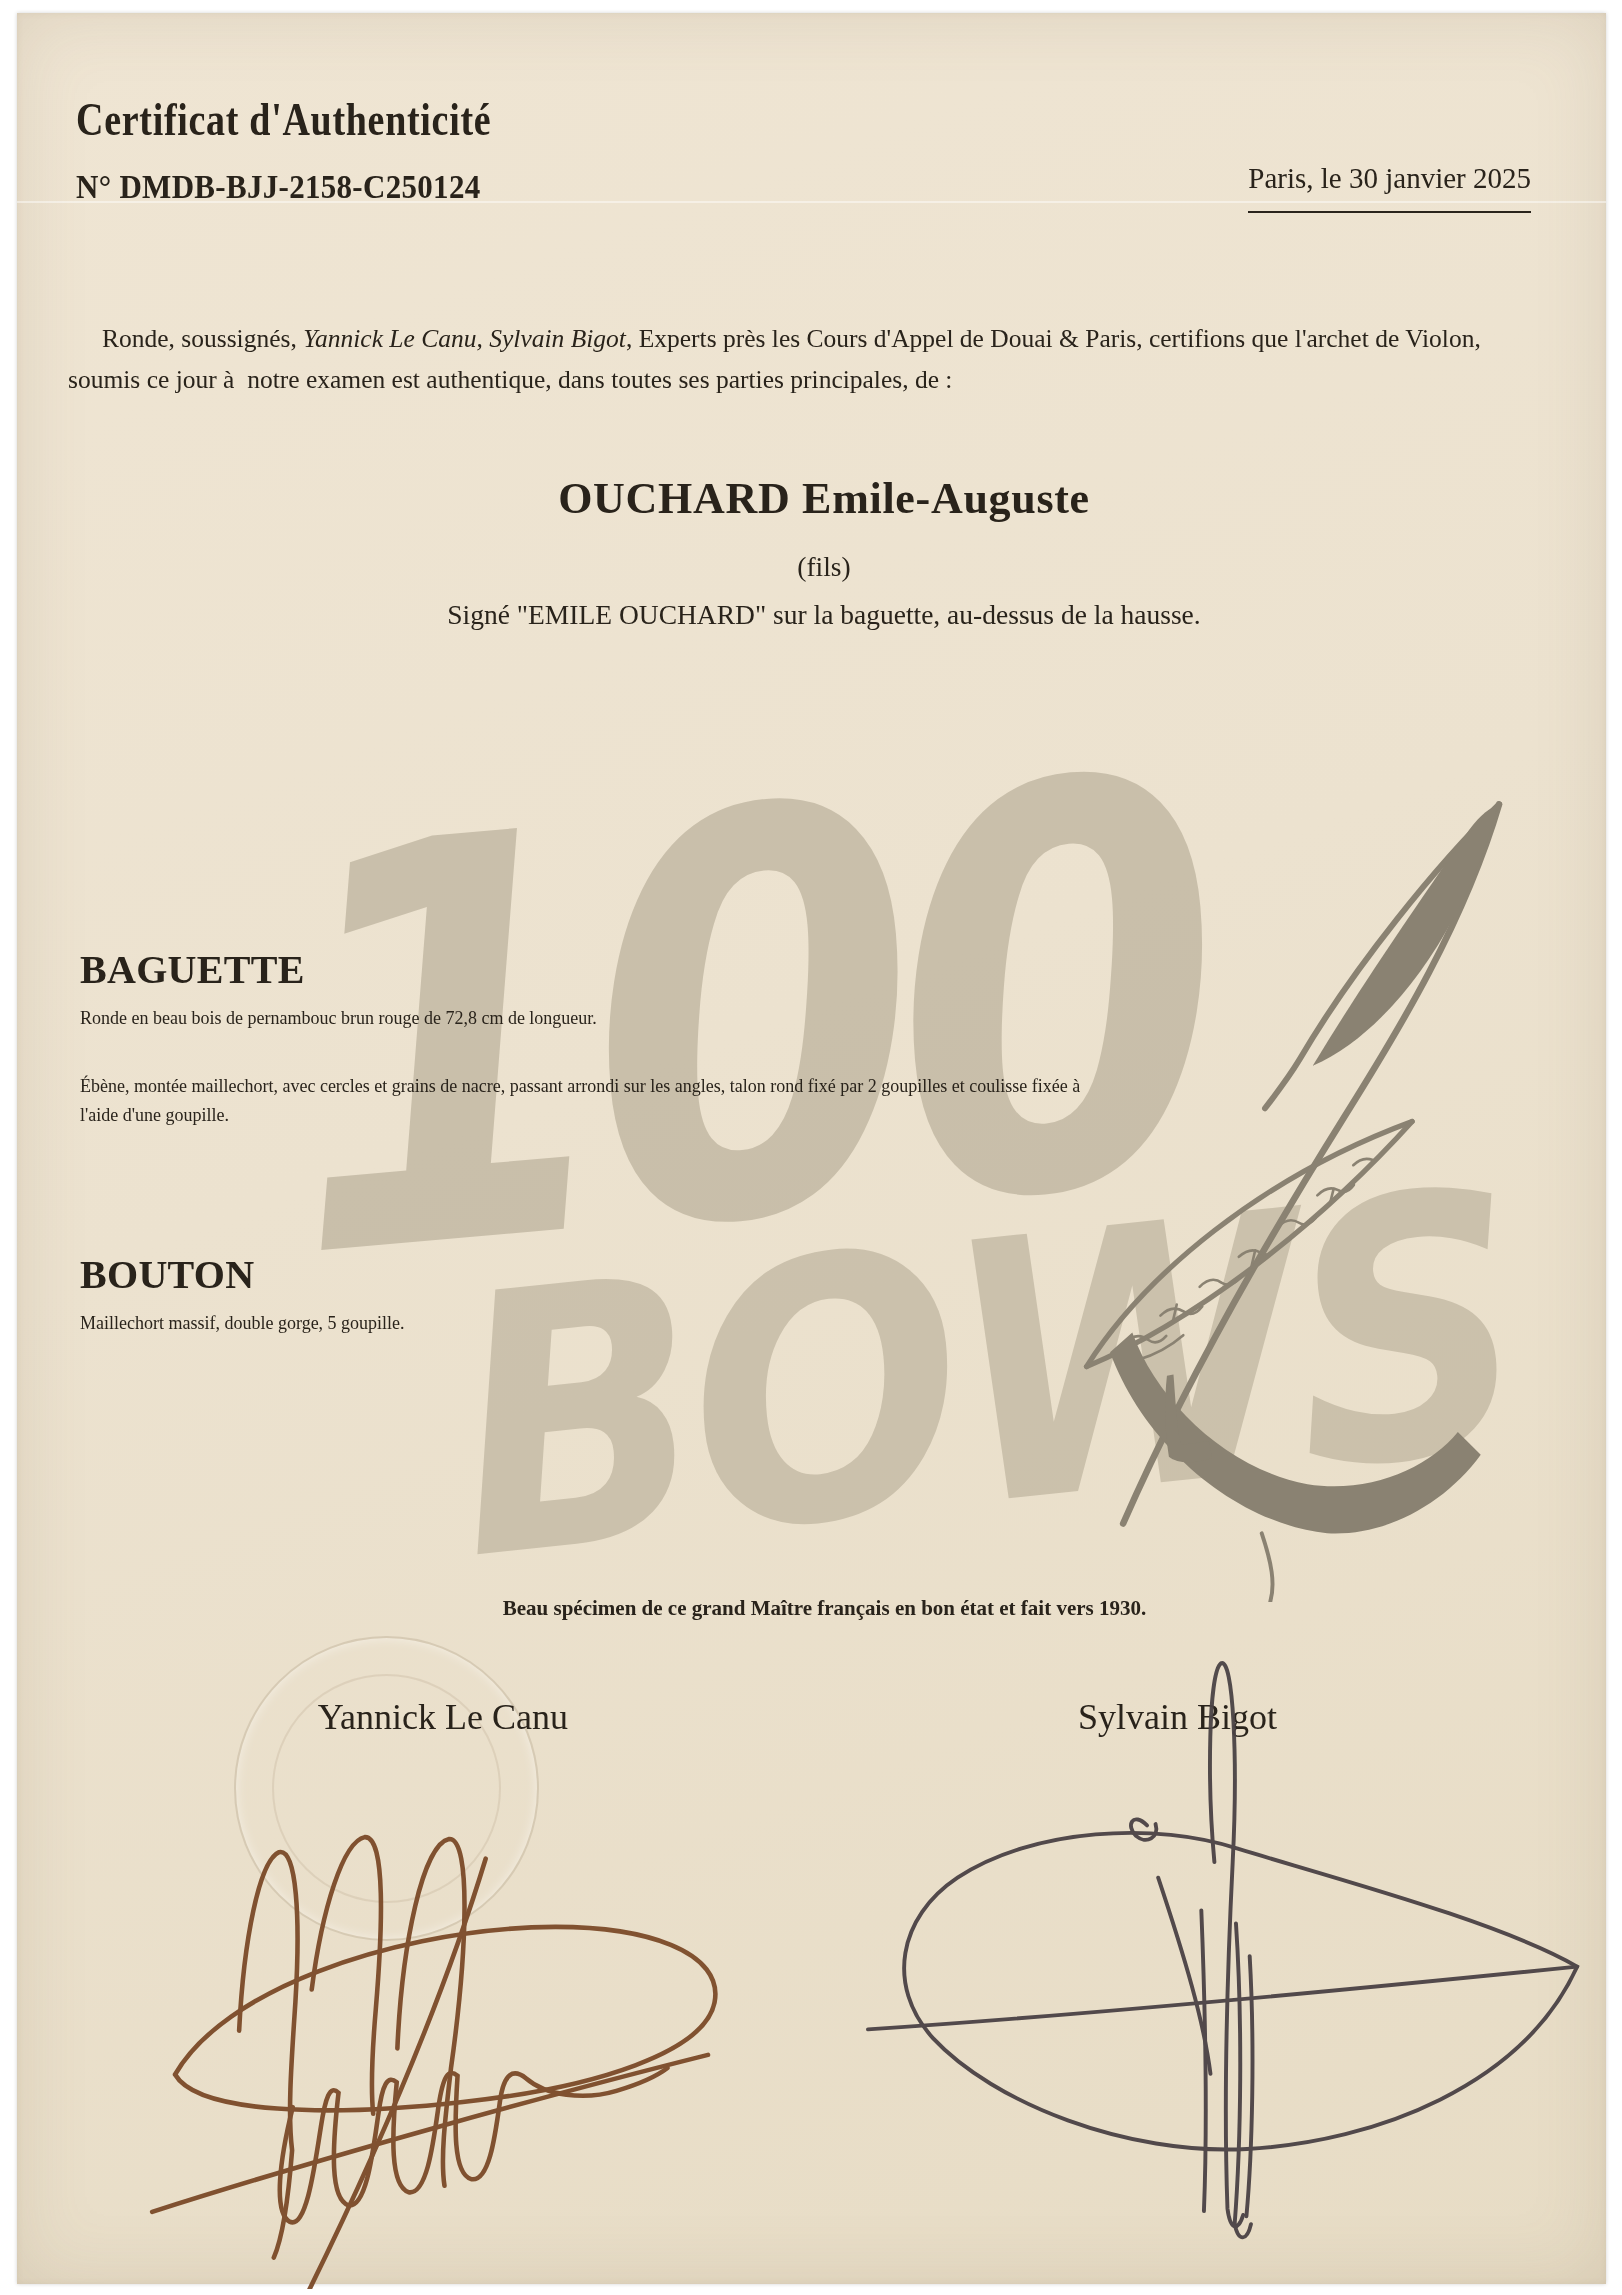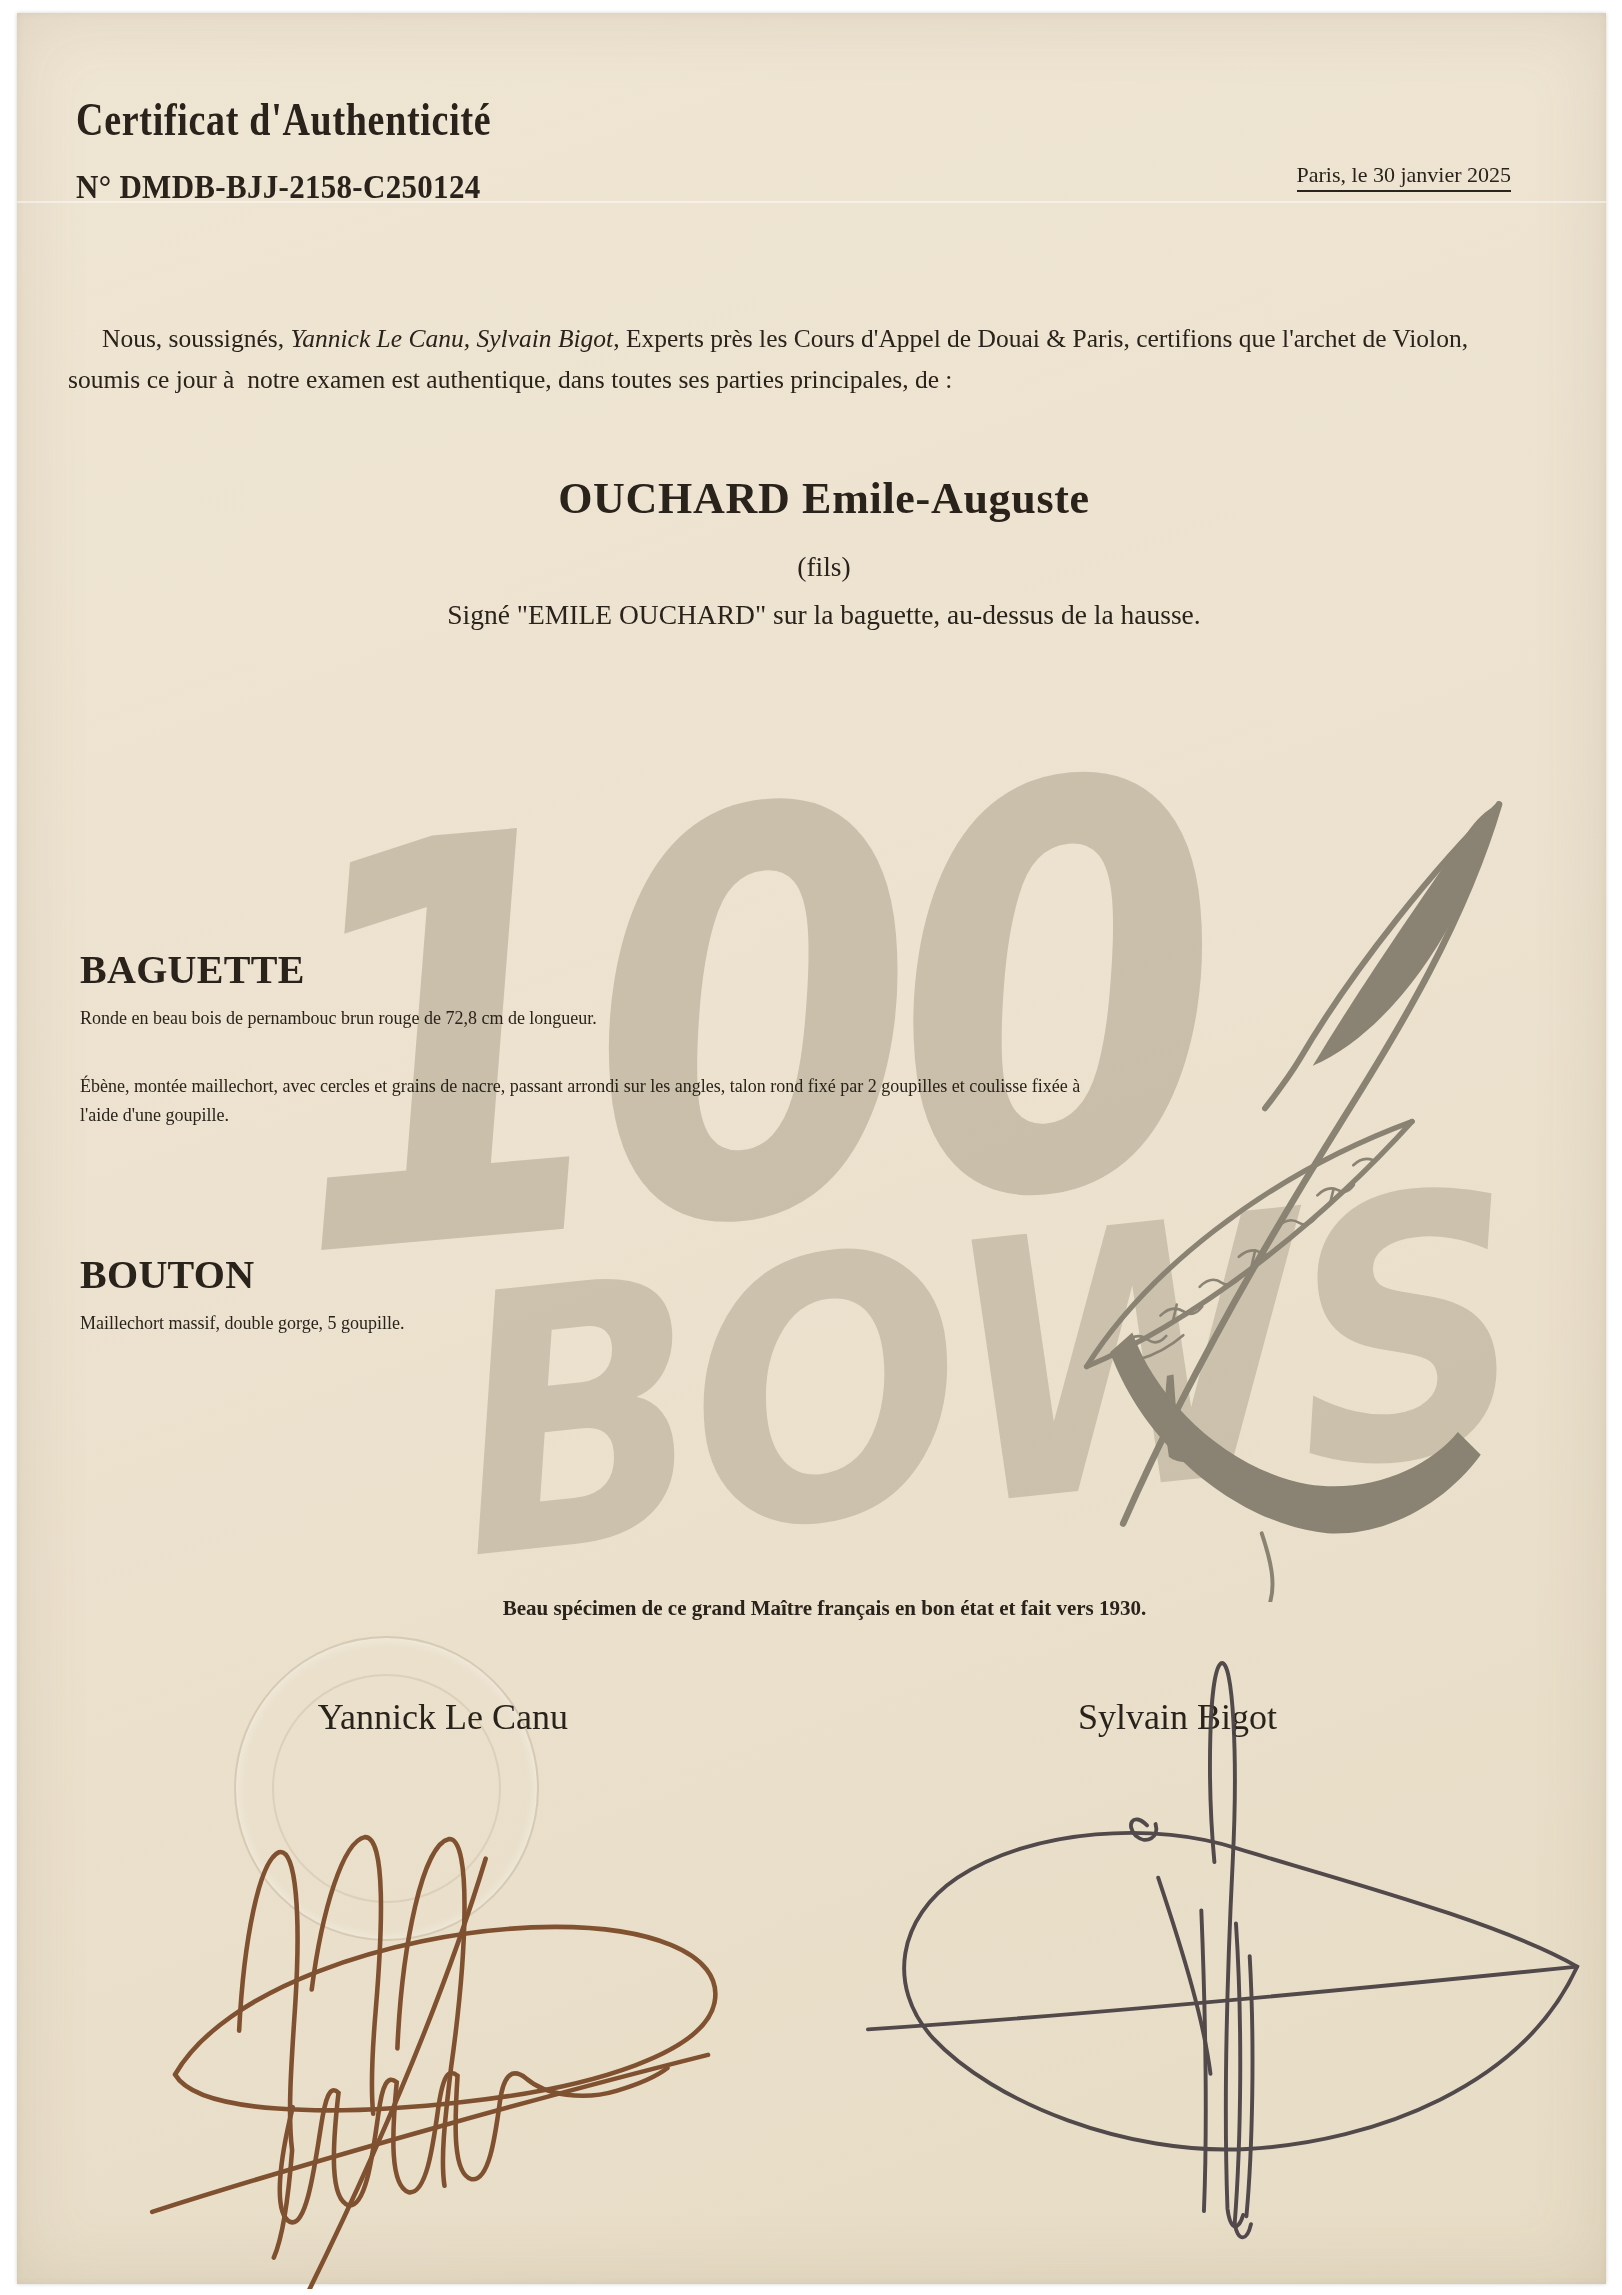--- a/index.html
+++ b/index.html
@@ -16,21 +16,21 @@
   }
   .scanline { position:absolute; left:17px; width:1589px; height:2px;
     background:rgba(255,255,255,.45); z-index:1; }
   .abs { position:absolute; }
   .z-text { z-index:5; }
 
   .title { left:76px; top:92px; font-size:38px; font-weight:bold;
            transform:scaleY(1.22); transform-origin:left top; letter-spacing:0.7px; }
   .docnum { left:76px; top:167px; font-size:31px; font-weight:bold;
             transform:scaleY(1.12); transform-origin:left top; letter-spacing:0.3px; }
-  .date { right:112px; top:162px; font-size:22px; padding-bottom:2px;
+  .date { right:92px; top:162px; font-size:29px; padding-bottom:16px;
           border-bottom:2px solid #2a241c; }
 
   .intro { left:68px; top:292px; width:1478px; font-size:25.5px; line-height:1.64;
            text-indent:34px; white-space:pre-wrap; }
   .intro .experts { font-style:italic; }
 
   .centered { left:13px; width:1622px; text-align:center; }
   .maker-name { top:473px; font-size:44px; font-weight:bold; letter-spacing:0.7px; }
   .maker-filiation { top:551px; font-size:27.5px; }
   .maker-note { top:599px; font-size:27.5px; }
@@ -104,21 +104,21 @@
       <path fill="#8a8272" stroke="none" d="M195,952 C199,1005 201,1040 207,1060 L250,1054 L254,1080
                C226,1090 200,1088 188,1078 C181,1033 181,990 185,954 Z"></path>
       <path stroke-width="6" d="M330,1195 C345,1240 351,1272 343,1300"></path>
     </g>
   </svg>
 
   <div class="abs z-text title">Certificat d'Authenticité</div>
   <div class="abs z-text docnum">N° DMDB-BJJ-2158-C250124</div>
   <div class="abs z-text date">Paris, le 30 janvier 2025</div>
 
-  <p class="abs z-text intro"><span>Nous, soussignés, </span><span class="experts">Yannick Le Canu, Sylvain Bigot</span><span>, Experts près les Cours d'Appel de Douai &amp; Paris, certifions que l'archet de Violon, soumis ce jour à  notre examen est authentique, dans toutes ses parties principales, de :</span></p>
+  <p class="abs z-text intro"><span>Ronde, soussignés, </span><span class="experts">Yannick Le Canu, Sylvain Bigot</span><span>, Experts près les Cours d'Appel de Douai &amp; Paris, certifions que l'archet de Violon, soumis ce jour à  notre examen est authentique, dans toutes ses parties principales, de :</span></p>
 
   <div class="abs z-text centered maker-name">OUCHARD Emile-Auguste</div>
   <div class="abs z-text centered maker-filiation">(fils)</div>
   <div class="abs z-text centered maker-note">Signé "EMILE OUCHARD" sur la baguette, au-dessus de la hausse.</div>
 
   <div class="section z-text abs sec-baguette">
     <h3>BAGUETTE</h3>
     <p>Ronde en beau bois de pernambouc brun rouge de 72,8 cm de longueur.</p>
   </div>
   <div class="section z-text abs sec-hausse">

